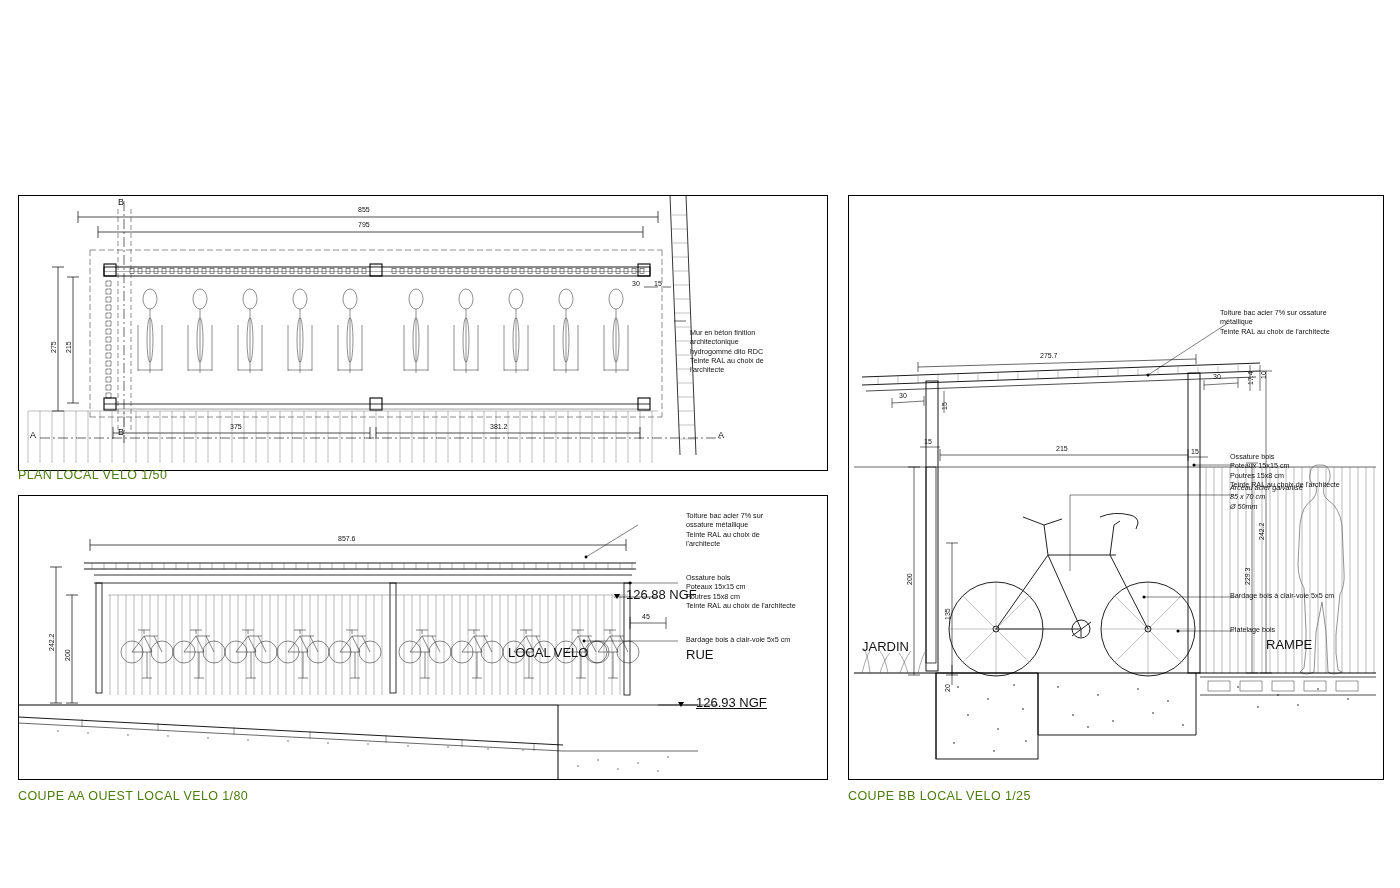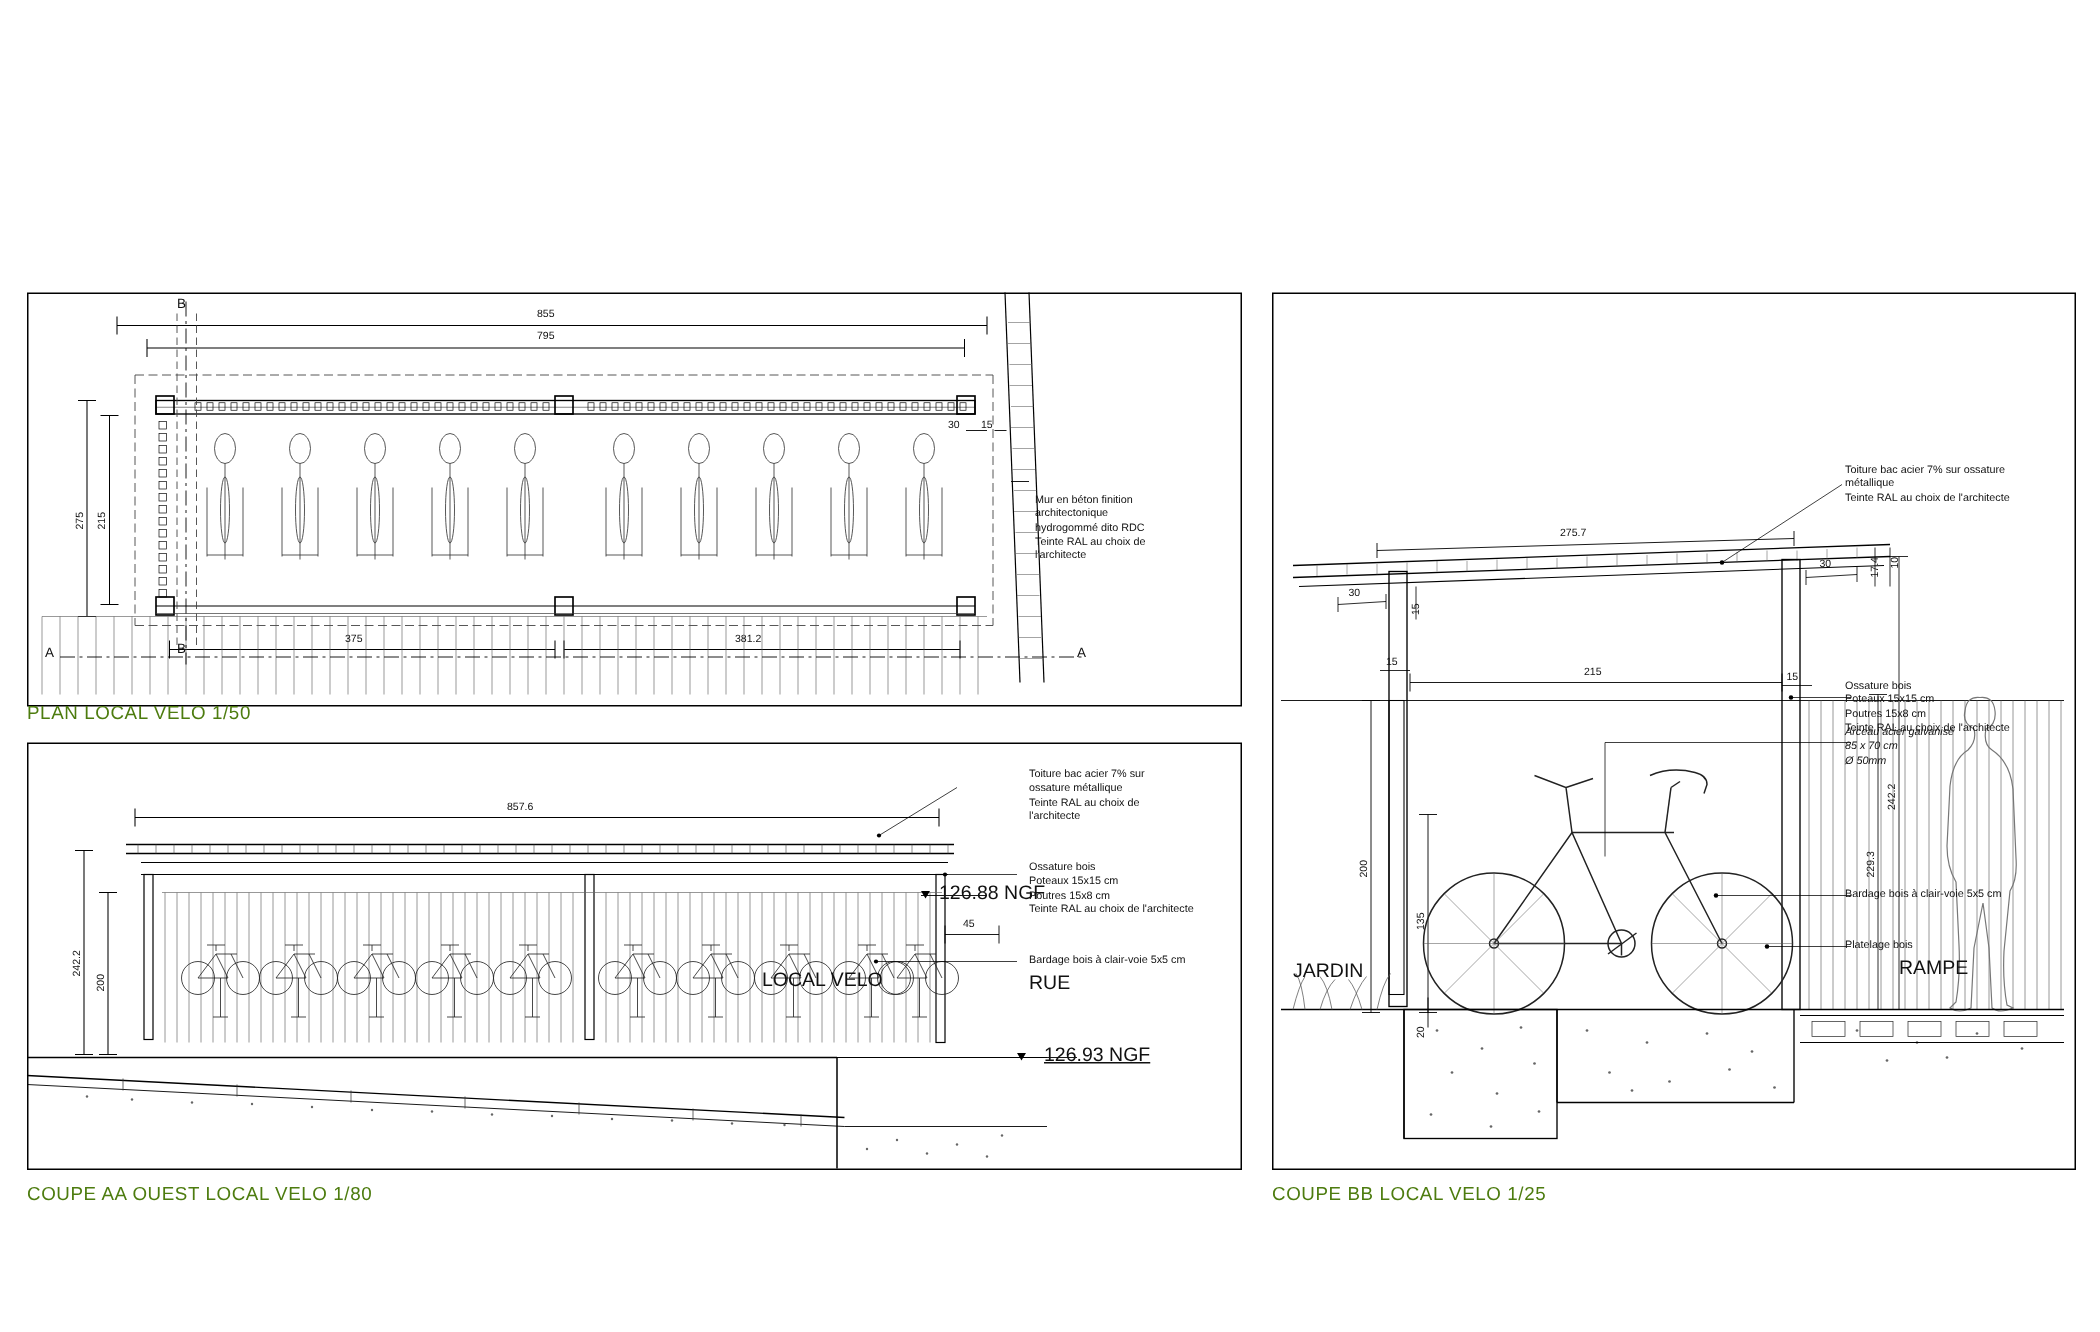--- a/index.html
+++ b/index.html
@@ -869,21 +869,21 @@
   <div class="dimv" style="left:96px;top:425px;">135</div>
   <div class="dimv" style="left:96px;top:497px;">20</div>
   <div class="dimv" style="left:396px;top:390px;">229.3</div>
   <div class="dimv" style="left:410px;top:345px;">242.2</div>
   <div class="dimv" style="left:399px;top:190px;">17.4</div>
   <div class="dimv" style="left:412px;top:184px;">10</div>
 
   <div class="lbl" style="left:14px;top:444px;">JARDIN</div>
   <div class="lbl" style="left:380px;top:442px;padding-left:38px;">RAMPE</div>
 
-  <div class="note" style="left:382px;top:113px;width:150px;">Toiture bac acier 7% sur ossature
+  <div class="note" style="left:372px;top:113px;width:150px;">Toiture bac acier 7% sur ossature
 métallique
 Teinte RAL au choix de l'architecte</div>
   <div class="note" style="left:382px;top:257px;width:152px;">Ossature bois
 Poteaux 15x15 cm
 Poutres 15x8 cm
 Teinte RAL au choix de l'architecte</div>
   <div class="note" style="left:382px;top:288px;width:150px;font-style:italic;">Arceau acier galvanisé
 85 x 70 cm
 Ø 50mm</div>
   <div class="note" style="left:382px;top:396px;width:150px;">Bardage bois à clair-voie 5x5 cm</div>

